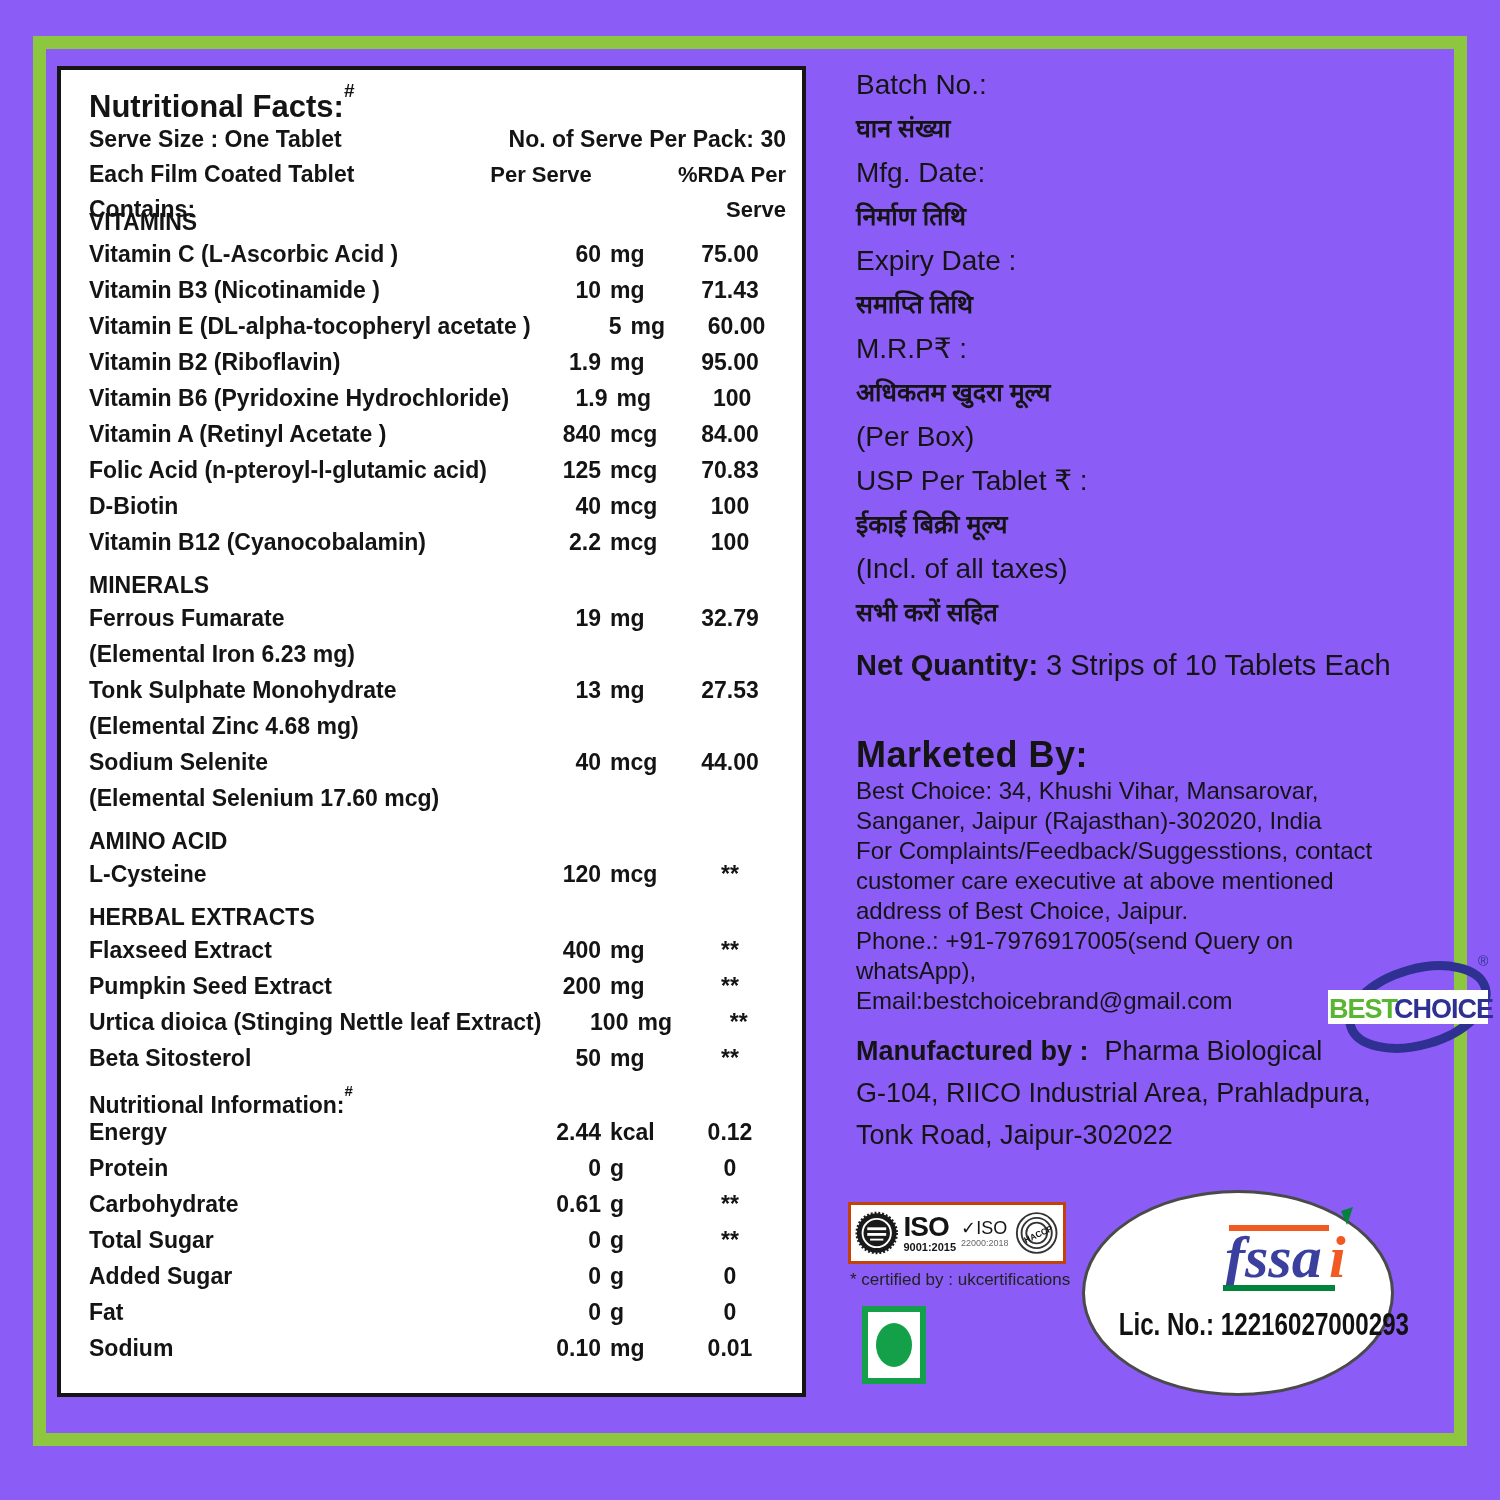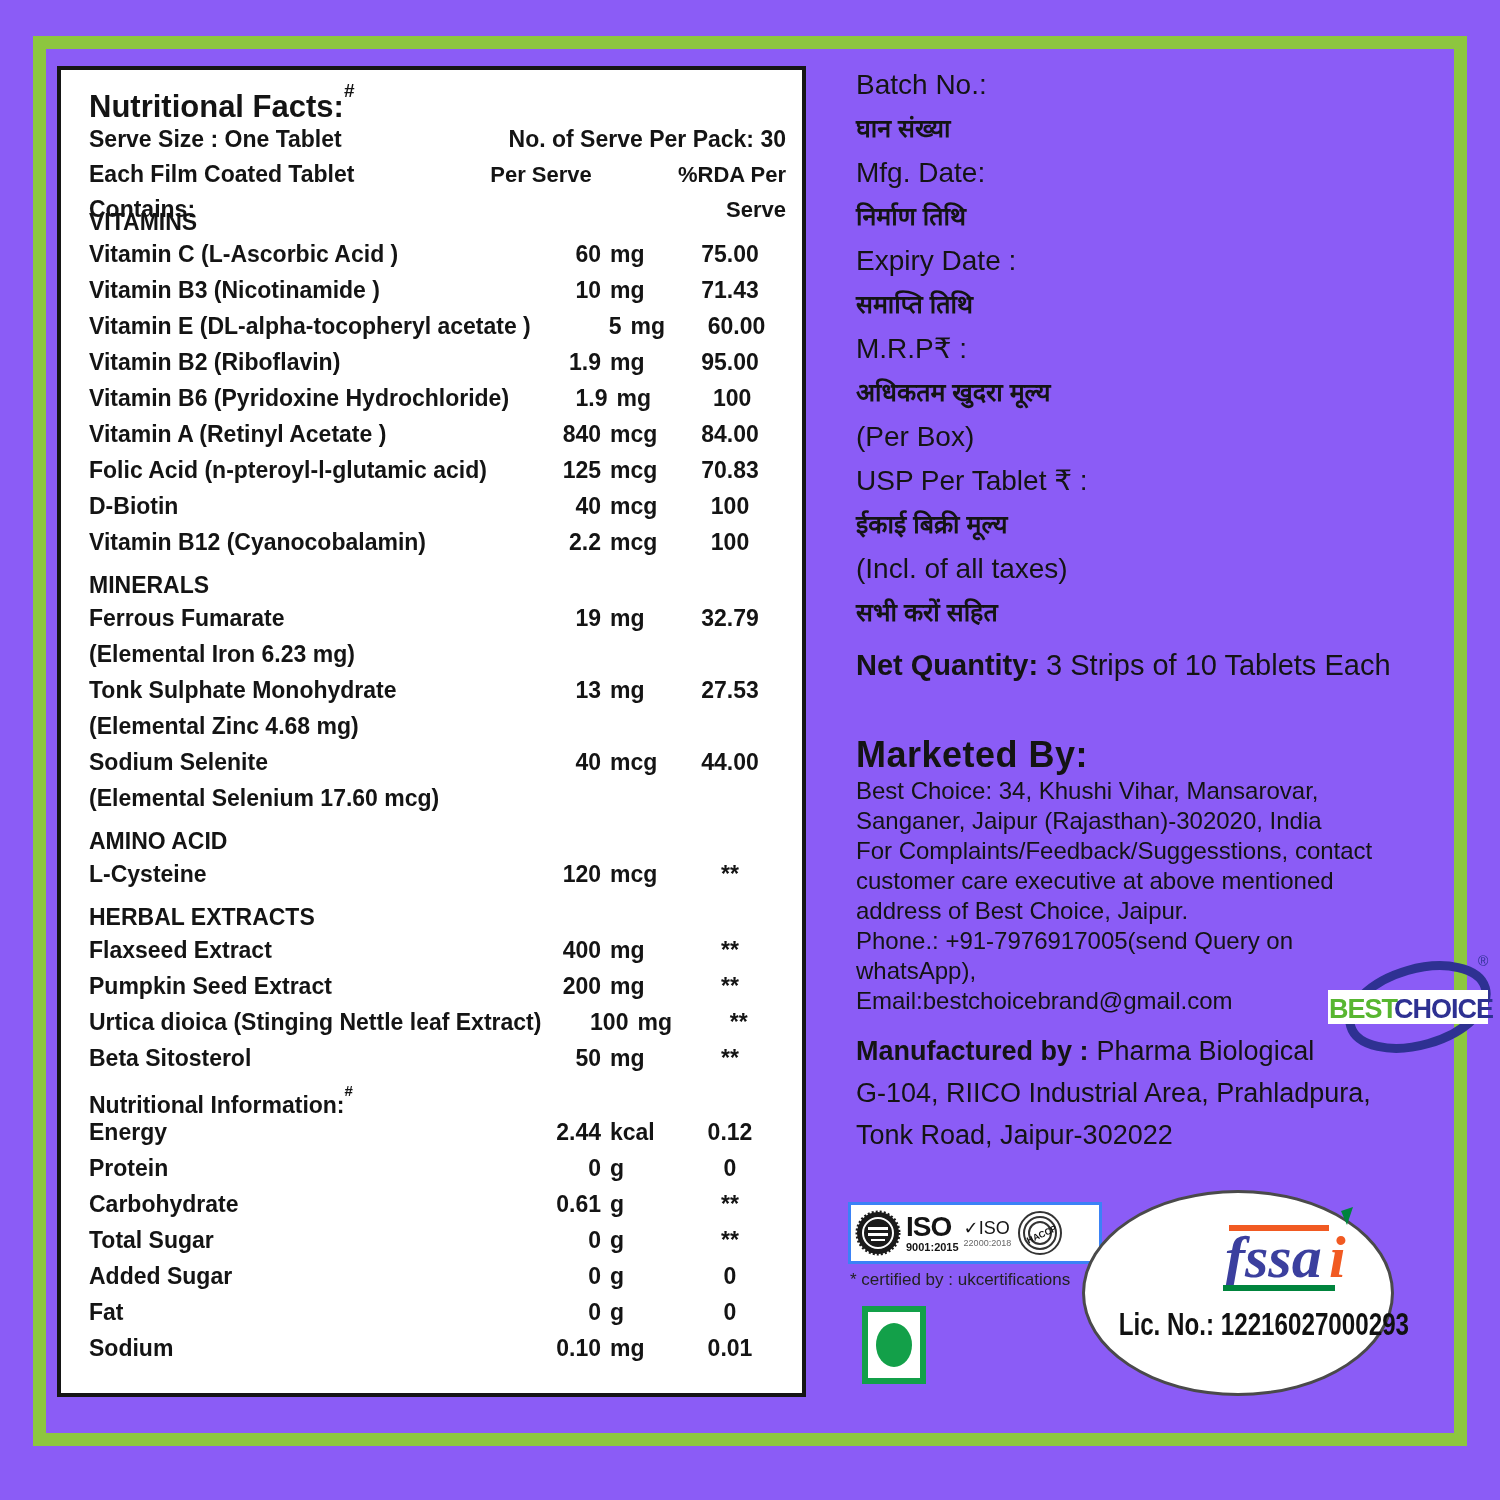--- a/index.html
+++ b/index.html
@@ -35,28 +35,28 @@
   .r-hi{font-size:25px;height:44px;line-height:40px;font-weight:700;}
   .r-net{font-size:29px;height:50px;line-height:46px;margin-top:6px;white-space:nowrap;}
   .r-net b{font-weight:700;}
   .r-net span{margin-left:8px;}
   .mkt-h{font-size:36px;font-weight:700;margin-top:42px;height:42px;line-height:42px;
          letter-spacing:0.5px;}
   .mkt-line{font-size:24px;line-height:30px;}
   .mfd{margin-top:14px;}
   .mfd-line{font-size:27px;line-height:42px;}
   .mfd-line b{font-weight:700;}
-  .mfd-line span{margin-left:8px;}
+  .mfd-line span{margin-left:16px;}
 
   
   .bc-logo{position:absolute;left:1328px;top:950px;width:168px;height:118px;}
 
   
-  .iso-badge{position:absolute;left:848px;top:1202px;width:254px;height:62px;
-             border:3px solid #3b82f6;box-sizing:border-box;background:#fff;
+  .iso-badge{position:absolute;left:848px;top:1202px;width:218px;height:62px;
+             border:3px solid #c2410c;box-sizing:border-box;background:#fff;
              display:flex;align-items:center;padding:2px 4px;gap:5px;}
   .iso-word{line-height:1;}
   .iso-word .big{font-size:28px;font-weight:700;letter-spacing:-1px;}
   .iso-word .std{font-size:11px;font-weight:700;display:block;margin-top:1px;}
   .iso2{line-height:1;}
   .iso2 .top{font-size:18px;font-weight:400;}
   .iso2 .std{font-size:9px;color:#666;display:block;margin-top:2px;}
   .iso-footnote{position:absolute;left:850px;top:1270px;font-size:17px;color:#222;}
 
   

